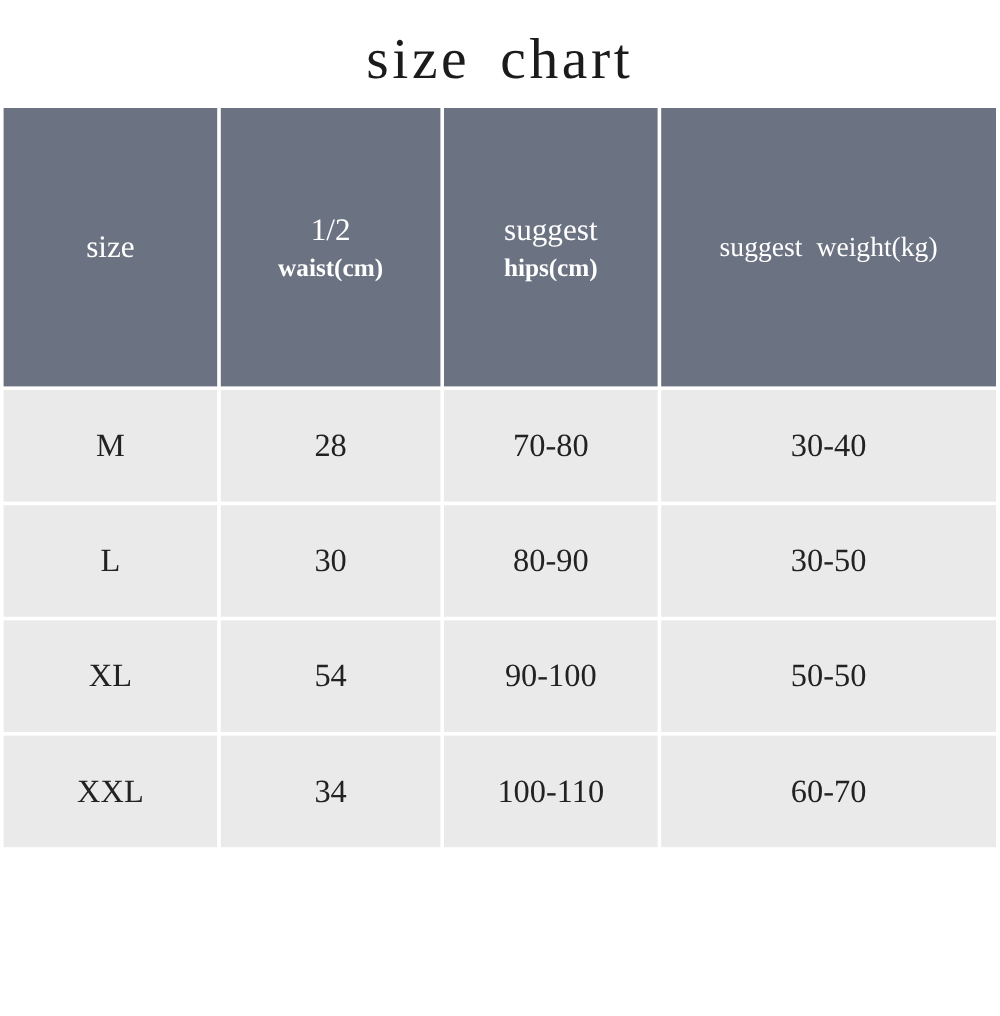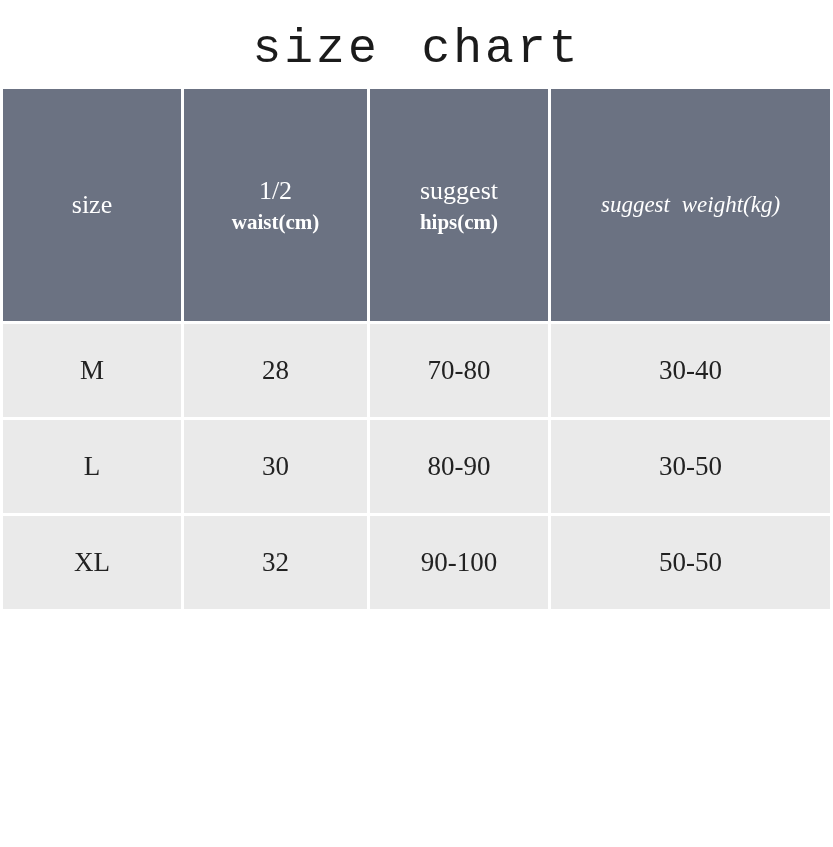--- a/index.html
+++ b/index.html
@@ -15,21 +15,21 @@
   }
   .page {
     position: relative;
     width: 833px;
     height: 847px;
     background: #ffffff;
     box-sizing: border-box;
   }
   .title {
     text-align: center;
-    font-family: Liberation Mono, monospace;
+    font-family: Liberation Serif, serif;
     font-size: 48px;
     font-weight: 400;
     color: #1b1b1b;
     letter-spacing: 3px;
     padding-top: 22px;
     padding-bottom: 10px;
     word-spacing: 10px;
   }
   .table {
     width: 789px;
@@ -58,21 +58,20 @@
     display: block;
     font-size: 21px;
     font-weight: bold;
   }
   .table th.single {
     font-size: 23px;
   }
   .table th.wide {
     font-size: 23px;
     word-spacing: 6px;
-    font-style: italic;
   }
   .table td {
     background: #eaeaea;
     color: #222222;
     height: 91px;
     text-align: center;
     vertical-align: middle;
     font-family: "Liberation Serif", serif;
     font-size: 27px;
     font-weight: 400;
@@ -116,20 +115,26 @@
         <td>30-40</td>
       </tr>
       <tr>
         <td>L</td>
         <td>30</td>
         <td>80-90</td>
         <td>30-50</td>
       </tr>
       <tr>
         <td>XL</td>
-        <td>32</td>
+        <td>54</td>
         <td>90-100</td>
         <td>50-50</td>
+      </tr>
+      <tr>
+        <td>XXL</td>
+        <td>34</td>
+        <td>100-110</td>
+        <td>60-70</td>
       </tr>
     </tbody>
   </table>
 
 </div>
 
 </body></html>

